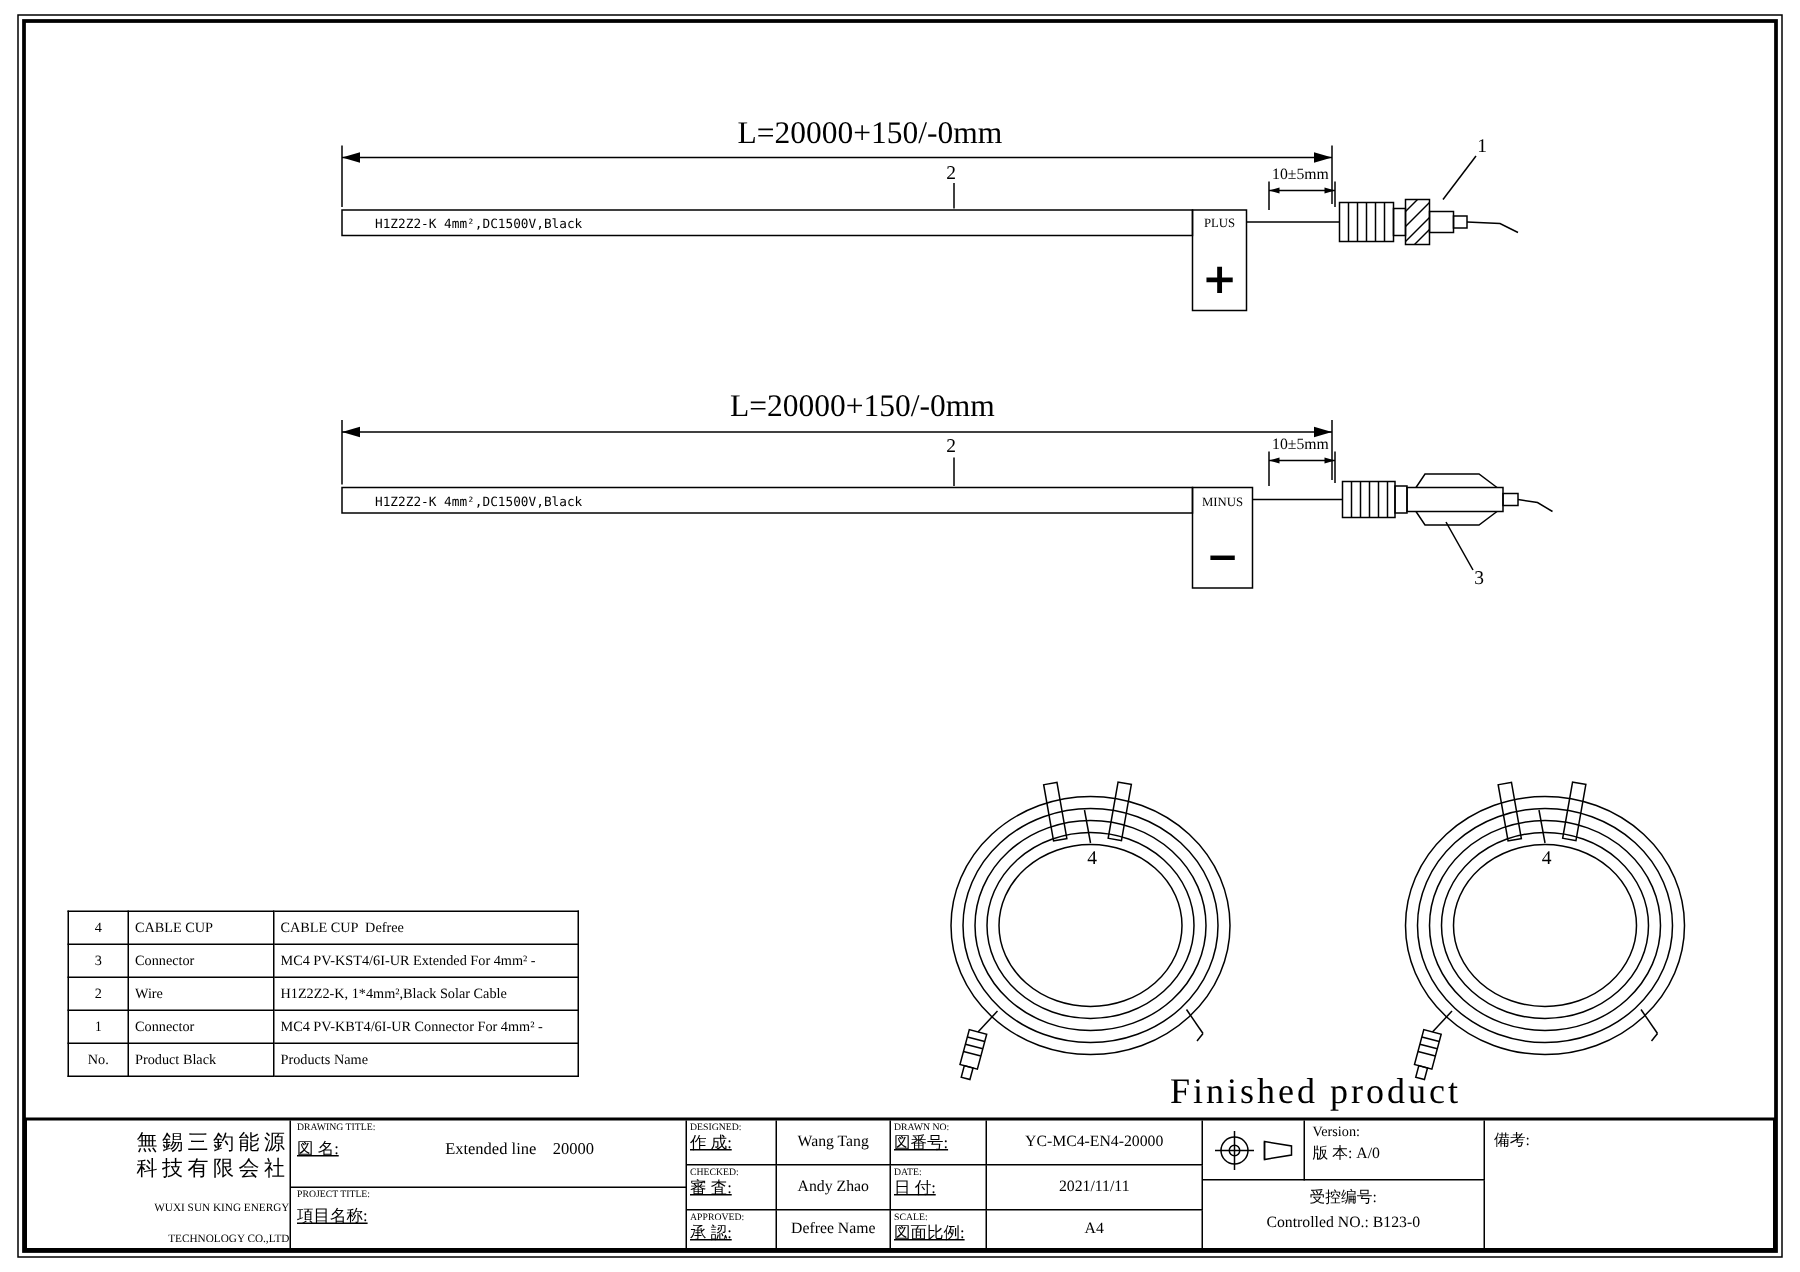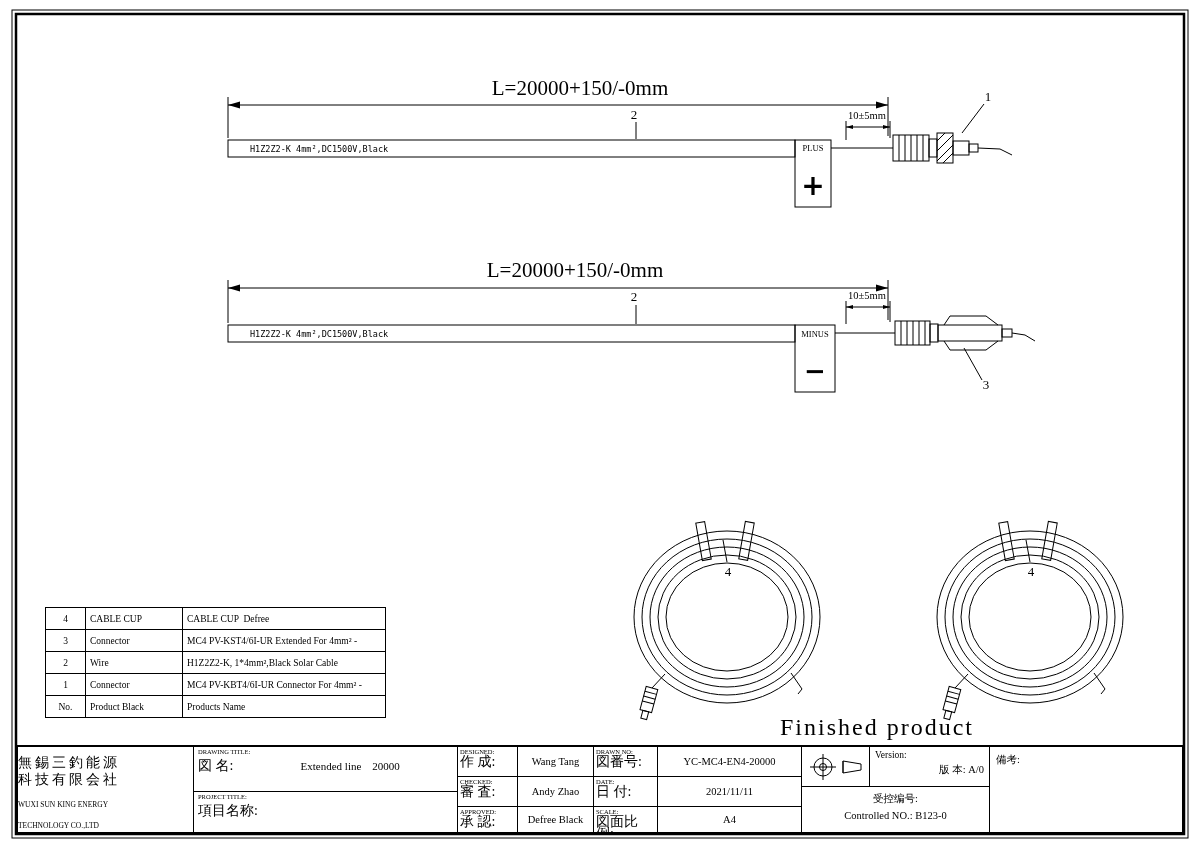--- a/index.html
+++ b/index.html
@@ -27,31 +27,31 @@
   .tb {
     position:absolute; left:16px; top:745px; width:1168px; height:89px;
     border:2px solid #000; font-family:"Liberation Serif", serif;
   }
   .cell { position:absolute; border-right:1px solid #000; border-bottom:1px solid #000; overflow:hidden; }
   .cell.nb { border-bottom:none; }
   .cell.nr { border-right:none; }
   .val { display:flex; align-items:center; justify-content:center; font-size:10.5px; white-space:pre; }
   .lbl { padding:1px 2px; }
   .lbl-en { font-size:6.5px; line-height:8px; }
-  .lbl-cn { font-size:14px; line-height:12px; }
-  .company { text-align:left; padding-top:7px; }
+  .lbl-cn { font-size:11px; line-height:12px;text-decoration:underline; }
+  .company { text-align:right; padding-top:7px;padding-left:16px; }
   .company .cn { font-size:14px; line-height:17px; letter-spacing:3px; }
   .company .en { font-size:7.5px; line-height:9px; margin-top:12px; }
   .titlecell { padding:1px 4px; }
   .titlecell .row2 { display:flex; align-items:center; margin-top:4px; }
   .titlecell .row2 .lbl-cn { margin-right:14px; }
   .titlecell .tval { font-size:11px; white-space:pre; flex:1; text-align:center; }
   .versioncell { padding:2px 5px; }
   .versioncell .l1 { font-size:9.5px; line-height:13px; }
-  .versioncell .l2 { font-size:10.5px; line-height:15px;text-align:right; }
+  .versioncell .l2 { font-size:10.5px; line-height:15px; }
   .controlledcell { text-align:center; padding-top:4px; }
   .controlledcell .l1 { font-size:10.5px; line-height:16px; }
   .controlledcell .l2 { font-size:10.5px; line-height:18px; }
   .remarkscell { padding:6px 6px; font-size:10.5px; }
   .projcell { display:flex; align-items:center; justify-content:center; }
 </style>
 </head>
 <body>
 
 <div class="page">
@@ -270,21 +270,21 @@
     <div class="cell lbl" style="left:440px;top:30px;width:60px;height:30px">
       <div class="lbl-en">CHECKED:</div>
       <div class="lbl-cn">審 査:</div>
     </div>
     <div class="cell val" style="left:500px;top:30px;width:76px;height:30px">Andy Zhao</div>
 
     <div class="cell nb lbl" style="left:440px;top:60px;width:60px;height:25px">
       <div class="lbl-en">APPROVED:</div>
       <div class="lbl-cn">承 認:</div>
     </div>
-    <div class="cell nb val" style="left:500px;top:60px;width:76px;height:25px">Defree Black</div>
+    <div class="cell nb val" style="left:500px;top:60px;width:76px;height:25px">Defree Name</div>
 
     <div class="cell lbl" style="left:576px;top:0;width:64px;height:30px">
       <div class="lbl-en">DRAWN NO:</div>
       <div class="lbl-cn">図番号:</div>
     </div>
     <div class="cell val" style="left:640px;top:0;width:144px;height:30px">YC-MC4-EN4-20000</div>
 
     <div class="cell lbl" style="left:576px;top:30px;width:64px;height:30px">
       <div class="lbl-en">DATE:</div>
       <div class="lbl-cn">日 付:</div>

